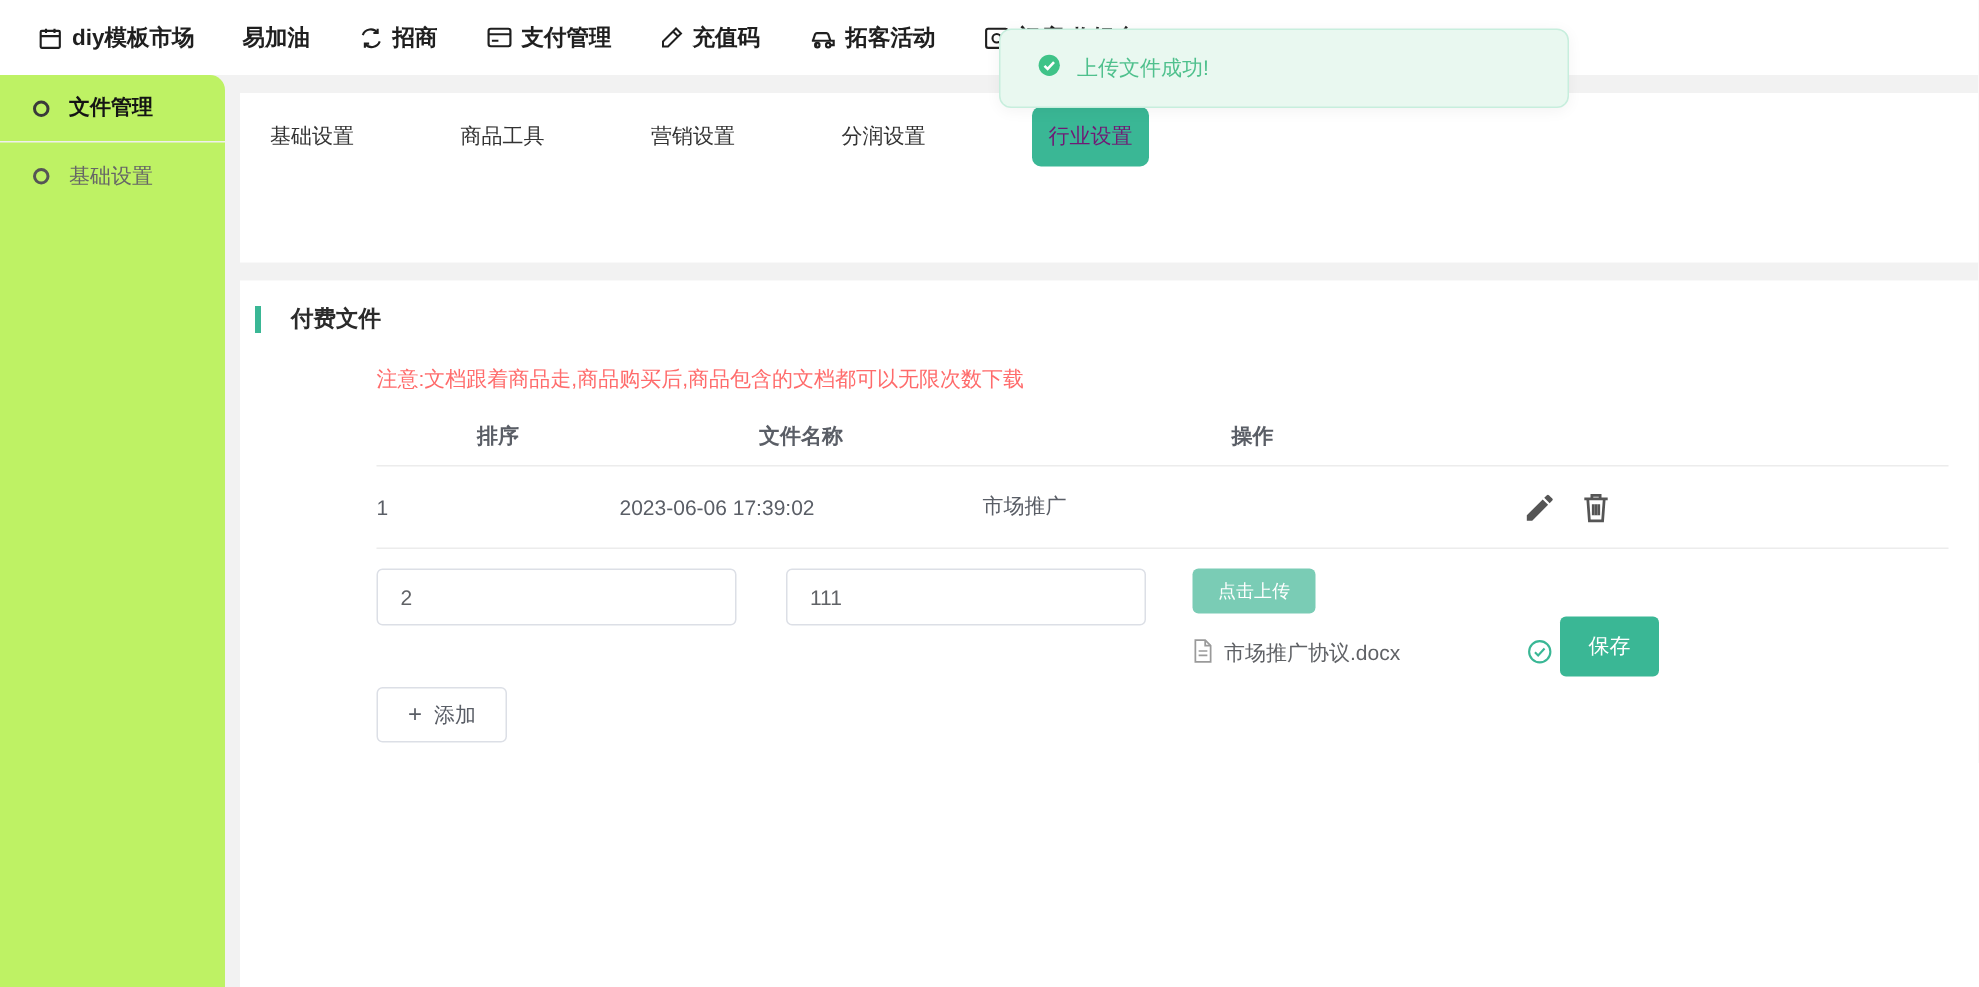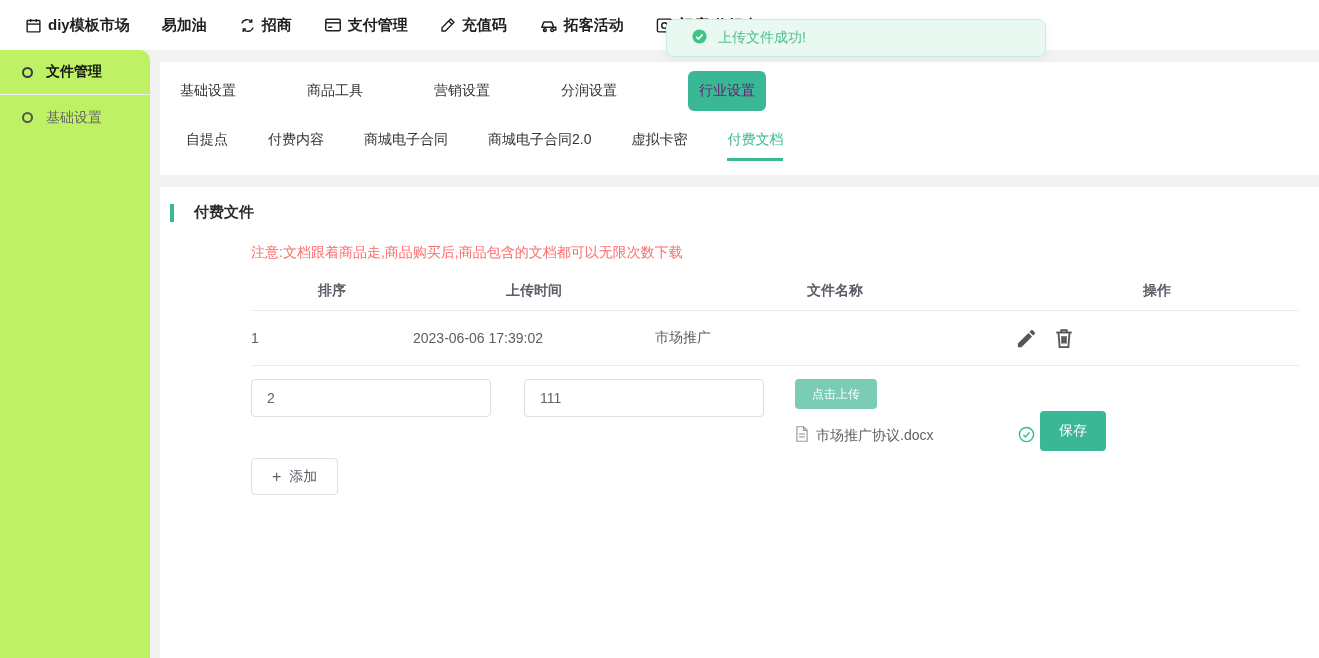--- a/index.html
+++ b/index.html
@@ -73,21 +73,21 @@
     margin-top:32px;
   }
   .add-btn {
     position:absolute; left:91px; top:271px; height:37px; padding:0 20px;
     background:#fff; border:1px solid #dcdfe6; border-radius:4px; color:#5a5e66; font-size:14px; cursor:pointer;
     display:flex; align-items:center; gap:8px; font-family:inherit;
   }
   .add-btn .plus { font-size:16px; color:#5a5e66; }
   
   .toast {
-    position:absolute; left:666px; top:19px; width:380px; height:38px;
+    position:absolute; left:666px; top:19px; width:380px; height:53px;
     background:#e9f8f0; border:1px solid #c7eedd; border-radius:8px;
     display:flex; align-items:center; gap:10px; padding-left:24px;
     box-shadow:0 2px 10px rgba(0,0,0,0.05); z-index:10;
   }
   .toast-text { font-size:14px; color:#4fc08d; }
 </style>
 </head>
 <body>
 
 <div style="--primary:#3ab795; --primaryLight:#7accb5; --red:#ff6b6b;">
@@ -173,41 +173,32 @@
   </aside>
 
   <section class="tab-panel">
     <div class="main-tabs">
       <div class="main-tab">基础设置</div>
       <div class="main-tab">商品工具</div>
       <div class="main-tab">营销设置</div>
       <div class="main-tab">分润设置</div>
       <div class="main-tab active">行业设置</div>
     </div>
-    <div class="sub-tabs">
-      <div class="sub-tab">自提点</div>
-      <div class="sub-tab">付费内容</div>
-      <div class="sub-tab">商城电子合同</div>
-      <div class="sub-tab">商城电子合同2.0</div>
-      <div class="sub-tab">虚拟卡密</div>
-      <div class="sub-tab active">付费文档</div>
-    </div>
   </section>
 
   <section class="content-panel">
     <div class="section-header">
       <span class="section-bar"></span>
       <span class="section-title">付费文件</span>
     </div>
     <div class="notice">注意:文档跟着商品走,商品购买后,商品包含的文档都可以无限次数下载</div>
 
     <div class="ftable">
       <div class="thead">
         <span>排序</span>
-        <span>上传时间</span>
         <span>文件名称</span>
         <span>操作</span>
       </div>
       <div class="trow">
         <span>1</span>
         <span>2023-06-06 17:39:02</span>
         <span>市场推广</span>
         <span class="ops">
           <span>
               <svg width="23" height="23" viewBox="0 0 24 24" fill="#555">

